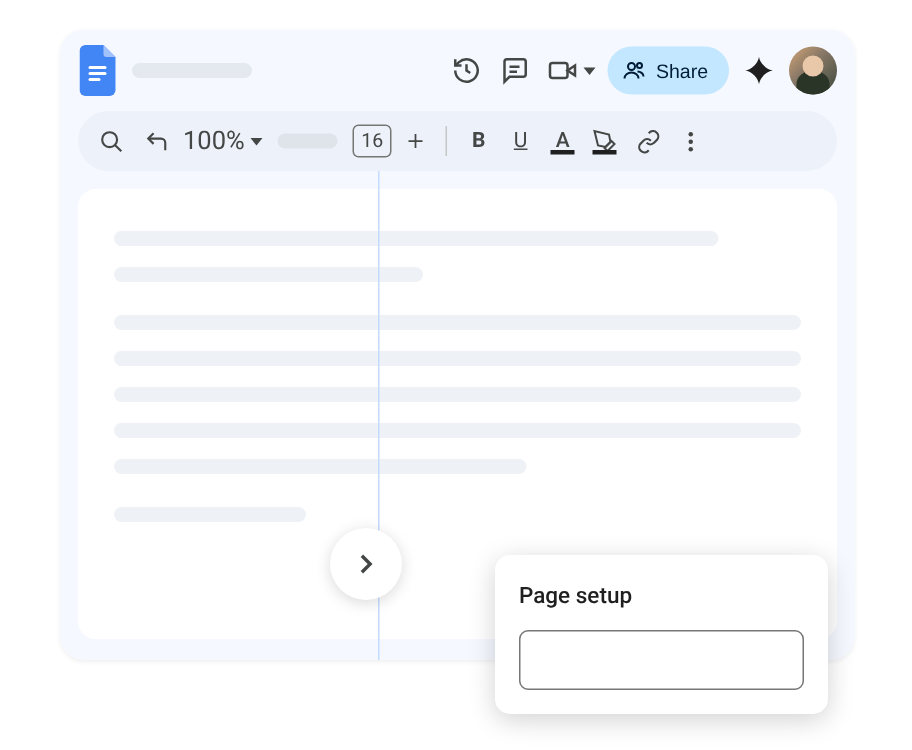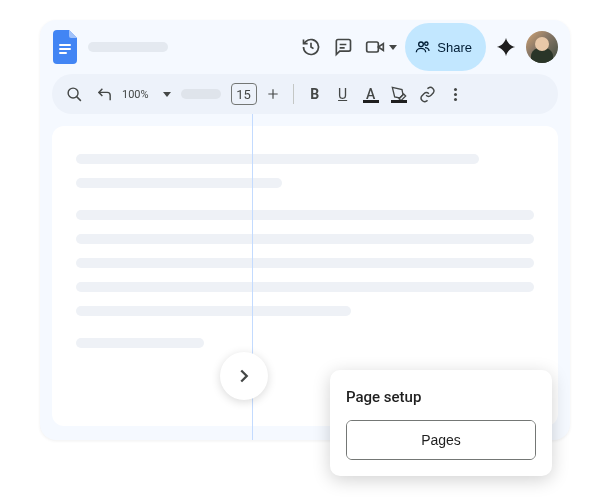--- a/index.html
+++ b/index.html
@@ -44,21 +44,21 @@
     .dropdown-caret {
       width: 0; height: 0;
       border-left: 4px solid transparent;
       border-right: 4px solid transparent;
       border-top: 5px solid #444746;
     }
     .share-btn {
       background: #c2e7ff;
       border: none;
       border-radius: 40px;
-      height: 48px;
+      height: 32px;
       padding: 0 14px 0 10px;
       display: flex; align-items: center; gap: 6px;
       font-size: 13px; font-weight: 500;
       color: #001d35;
       cursor: pointer;
     }
     .sparkle {
       width: 24px; height: 24px;
       display: flex; align-items: center; justify-content: center;
       color: #1f1f1f;
@@ -94,22 +94,22 @@
       padding: 0 10px;
       gap: 6px;
       color: #444746;
     }
     .tb-icon {
       width: 24px; height: 24px;
       display: flex; align-items: center; justify-content: center;
       cursor: pointer;
     }
     .zoom {
-      display: flex; align-items: center; gap: 14px;
-      font-size: 11px;
+      display: flex; align-items: center; gap: 4px;
+      font-size: 17px;
       cursor: pointer;
     }
     .tb-skeleton {
       width: 40px; height: 10px;
       background: #dfe4eb;
       border-radius: 5px;
       margin: 0 4px;
     }
     .font-size-box {
       width: 26px; height: 22px;
@@ -289,21 +289,21 @@
       <svg width="17" height="17" viewBox="0 0 24 24" fill="none" stroke="currentColor" stroke-width="2">
         <polyline points="9 14 4 9 9 4"></polyline>
           <path d="M20 20v-7a4 4 0 0 0-4-4H4"></path>
       </svg>
     </div>
     <div class="zoom">
       <span>100%</span>
       <div class="dropdown-caret"></div>
     </div>
     <div class="tb-skeleton"></div>
-    <div class="font-size-box">15</div>
+    <div class="font-size-box">16</div>
     <div class="plus">
       <svg width="14" height="14" viewBox="0 0 24 24" stroke="currentColor" stroke-width="2">
         <line x1="12" y1="4" x2="12" y2="20"></line>
           <line x1="4" y1="12" x2="20" y2="12"></line>
       </svg>
     </div>
     <div class="divider"></div>
     <div class="fmt bold">B</div>
     <div class="fmt underline">U</div>
     <div class="fmt color-a">A</div>
@@ -341,15 +341,14 @@
 
 <div class="next-fab">
   <svg width="22" height="22" viewBox="0 0 24 24" fill="none" stroke="currentColor" stroke-width="2.5">
     <polyline points="9 18 15 12 9 6"></polyline>
   </svg>
 </div>
 
 <div class="page-setup">
   <div class="page-setup-title">Page setup</div>
   <div class="segmented">
-    <button class="seg-btn">Pages</button>
   </div>
 </div>
 
 </body></html>

